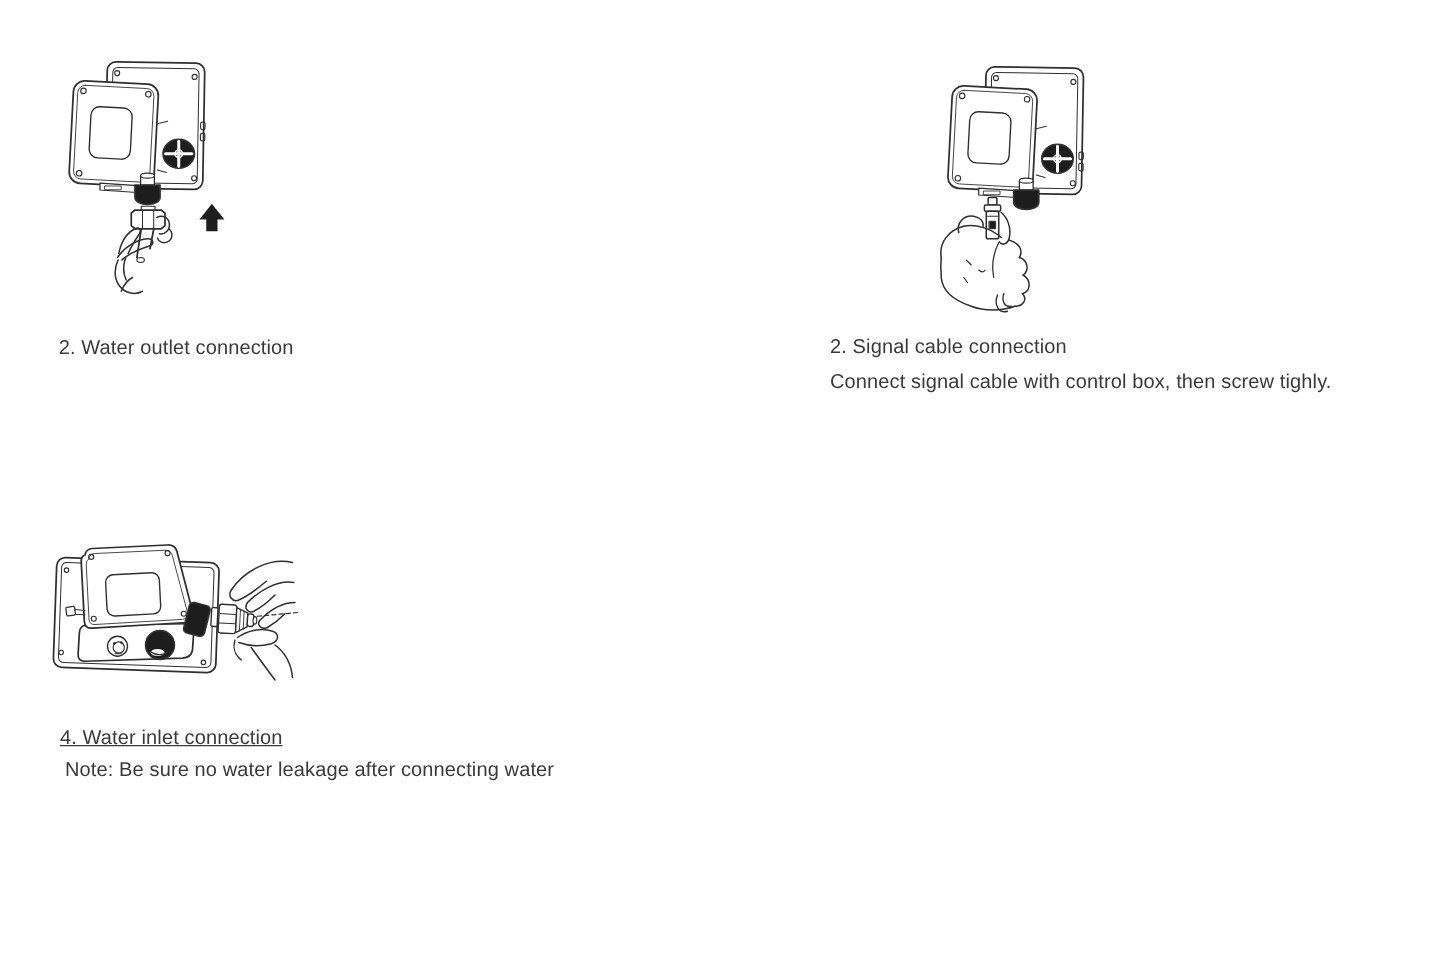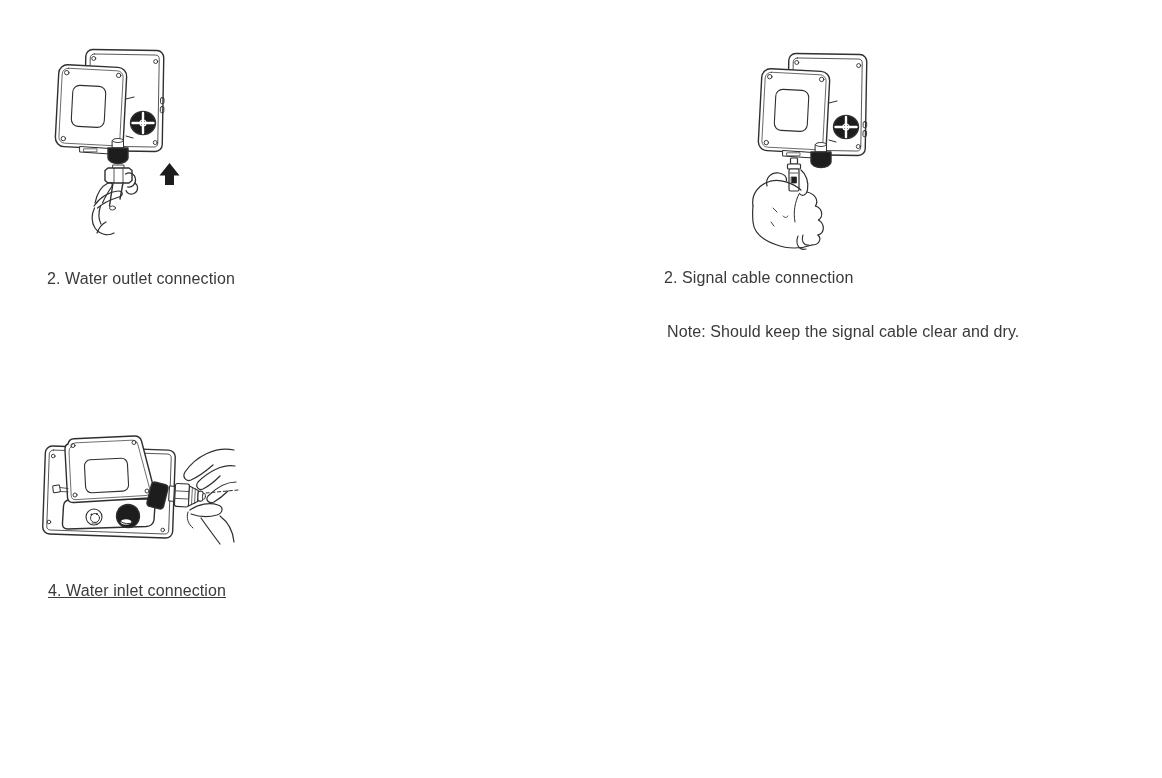--- a/index.html
+++ b/index.html
@@ -227,17 +227,18 @@
           <path d="M163,86 C170,96 176,104 182,112"></path>
           <path d="M150,80 C148,86 150,92 155,96" stroke-width="1"></path>
         </g>
       </g>
     </svg>
   </div>
 
   <div class="txt" style="left:47px;top:270px;">2. Water outlet connection</div>
 
   <div class="txt" style="left:664px;top:269px;">2. Signal cable connection</div>
-  <div class="txt" style="left:667px;top:323px;">Note: Should keep the signal cable clear and dry.</div>
+  <div class="txt" style="left:664px;top:297px;">Connect signal cable with control box, then screw tighly.</div>
 
   <div class="txt" style="left:48px;top:582px;text-decoration:underline;">4. Water inlet connection</div>
+  <div class="txt" style="left:52px;top:608px;">Note: Be sure no water leakage after connecting water</div>
 
 </div>
 
 </body></html>

